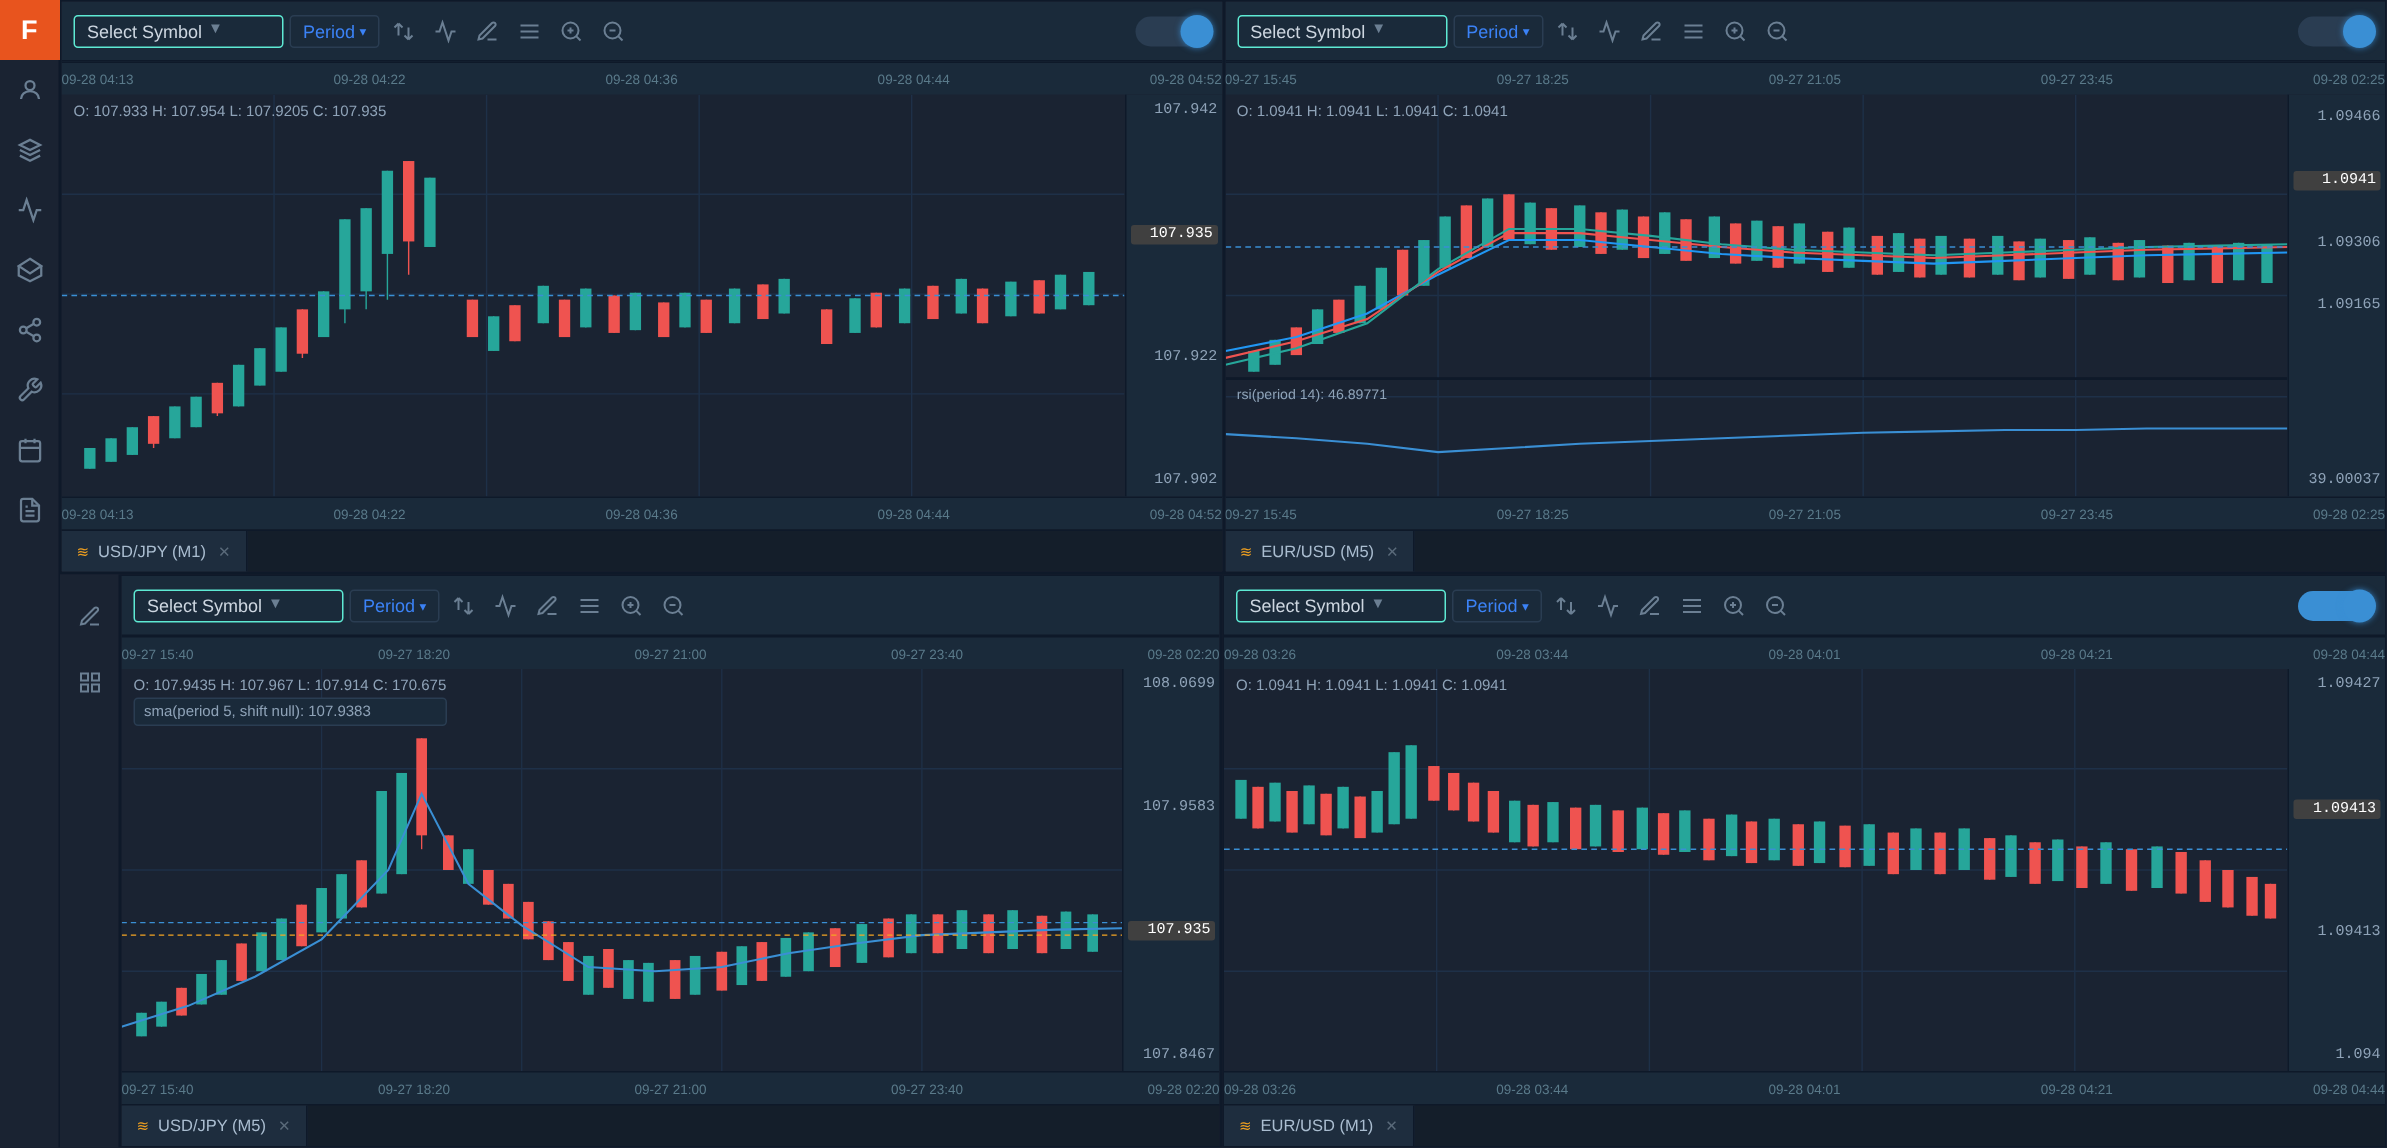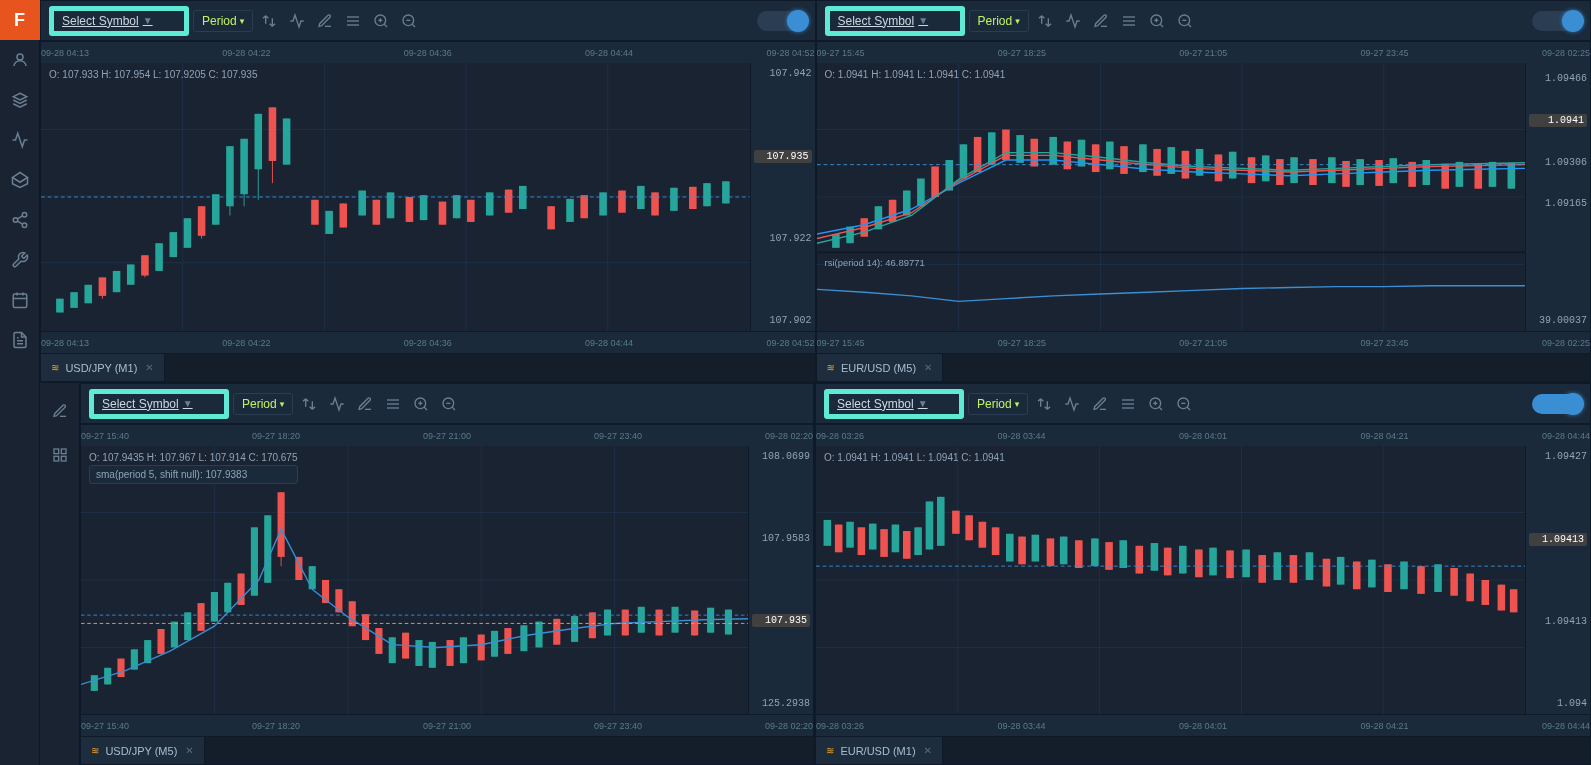--- a/index.html
+++ b/index.html
@@ -63,37 +63,36 @@
       background: #1a2a3a;
       display: flex;
       align-items: center;
       padding: 0 8px;
       gap: 4px;
       border-bottom: 1px solid #0e1929;
       flex-shrink: 0;
     }
     .symbol-select {
       background: #1a2a3a;
-      border: 5px solid #5eead4;
+      border: 1px solid #5eead4;
       color: #cdd6e0;
       padding: 3px 8px;
       border-radius: 3px;
       font-size: 12px;
       cursor: pointer;
       display: flex;
-      align-items: center;
+      align-items: flex-start;
       gap: 4px;
       min-width: 140px;
-      text-decoration: underline;
     }
     .symbol-select .arrow { color: #6b7f93; font-size: 10px; }
     .period-btn {
       background: #1a2a3a;
       border: 1px solid #2a3d52;
-      color: #bef264;
+      color: #3b82f6;
       padding: 3px 8px;
       border-radius: 3px;
       font-size: 12px;
       cursor: pointer;
       display: flex;
       align-items: center;
       gap: 3px;
     }
     .toolbar-icon-btn {
       background: transparent;
@@ -971,21 +970,21 @@
             <polyline points="0,258 50,243 100,222 150,195 200,145 225,90 260,155 300,185 350,215 400,218 450,215 500,205 550,198 600,192 650,190 700,188 750,187" fill="none" stroke="#3a8fd4" stroke-width="1.5"></polyline>
 
             <line x1="0" y1="183" x2="750" y2="183" stroke="#3a8fd4" stroke-width="1" stroke-dasharray="4,3"></line>
             <line x1="0" y1="192" x2="750" y2="192" stroke="#f5a623" stroke-width="1" stroke-dasharray="4,3"></line>
           </svg>
 
           <div class="price-labels">
             <span class="price-label">108.0699</span>
             <span class="price-label">107.9583</span>
             <span class="price-label current">107.935</span>
-            <span class="price-label">125.2938</span>
+            <span class="price-label">107.8467</span>
           </div>
         </div>
 
         <div class="time-axis">
           <div class="time-labels">
             <span>09-27 15:40</span>
             <span>09-27 18:20</span>
             <span>09-27 21:00</span>
             <span>09-27 23:40</span>
             <span>09-28 02:20</span>

